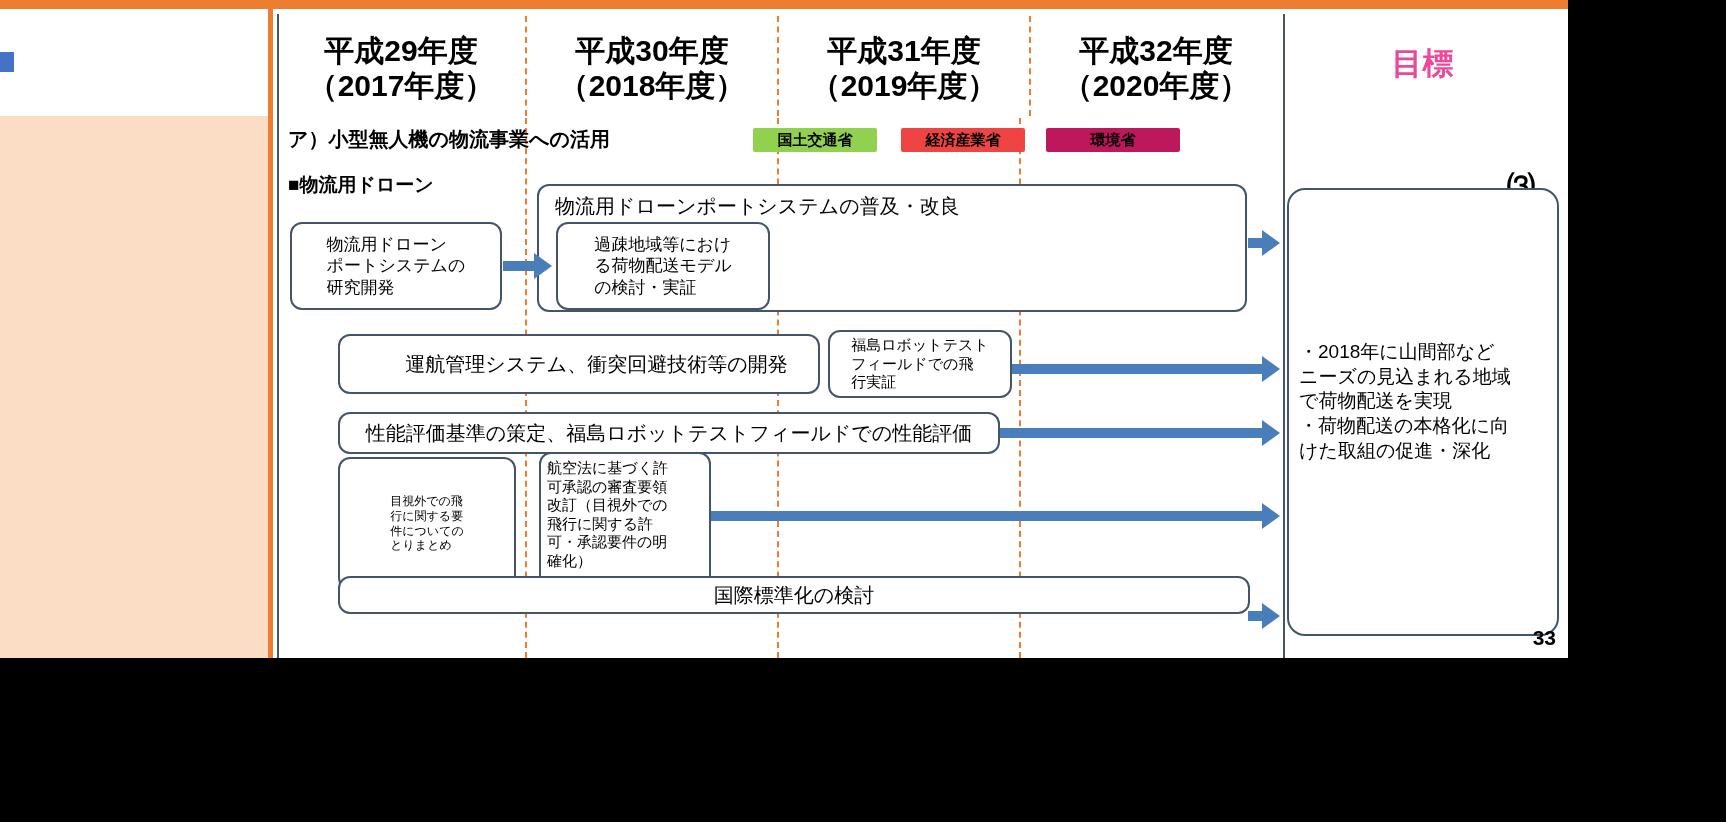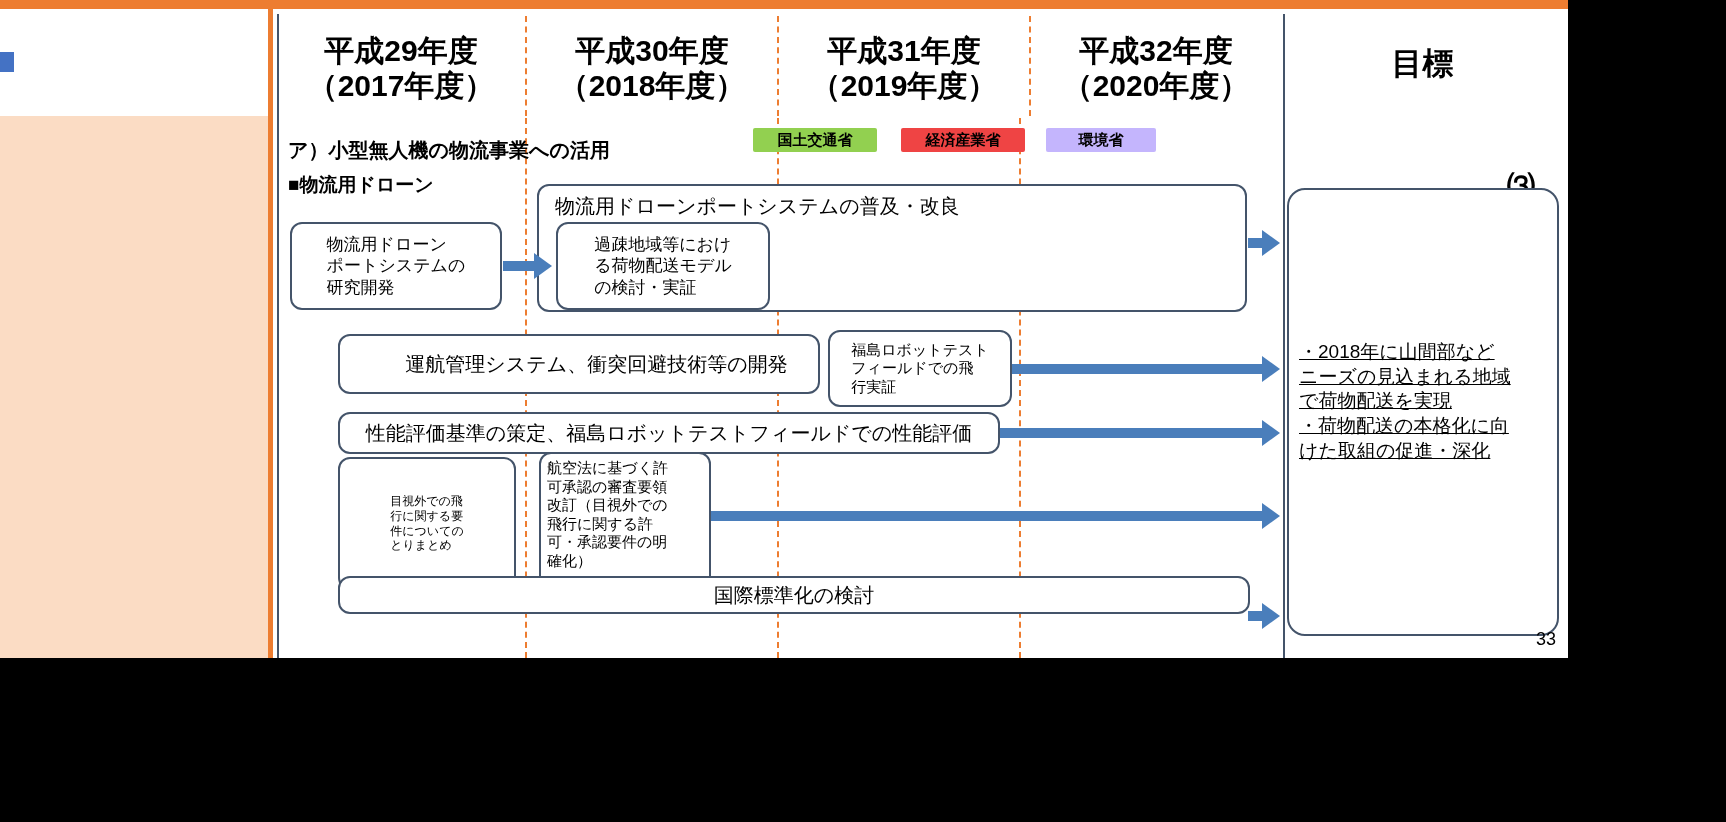--- a/index.html
+++ b/index.html
@@ -20,47 +20,47 @@
           writing-mode:vertical-rl;text-orientation:upright;
           font-weight:bold;font-size:27px;color:#000;line-height:1.28;letter-spacing:1px;}
 
   
   .hdr{position:absolute;left:277px;top:12px;width:1283px;height:104px;}
   .ycell{position:absolute;top:4px;height:104px;display:flex;flex-direction:column;
          align-items:center;justify-content:center;font-weight:bold;font-size:30px;color:#000;line-height:1.18;}
   .ysep{position:absolute;top:4px;width:0;height:100px;border-left:2px dashed #ED7D31;}
   .hsolid{position:absolute;top:2px;width:0;height:106px;border-left:2px solid #44546A;}
   .goalhdr{position:absolute;top:0;height:104px;display:flex;align-items:center;justify-content:center;
-           font-weight:bold;font-size:31px;color:#000000;}
+           font-weight:bold;font-size:31px;color:#ec4899;}
 
   
   .vline{position:absolute;width:0;border-left:2px dashed #ED7D31;}
   .vsolid{position:absolute;width:0;border-left:2px solid #44546A;}
 
   
-  .sect{position:absolute;font-weight:bold;font-size:20px;color:#000;margin-top:11px;}
+  .sect{position:absolute;font-weight:bold;font-size:20px;color:#000;}
   .sub{position:absolute;font-weight:bold;font-size:19px;color:#000;}
 
   
   .chip{position:absolute;height:24px;display:flex;align-items:center;justify-content:center;
         font-size:15px;font-weight:bold;color:#000;border-radius:2px;}
 
   
   .box{position:absolute;border:2.5px solid #44546A;border-radius:12px;background:#fff;
        box-sizing:border-box;color:#000;}
   .box.c{display:flex;align-items:center;justify-content:center;text-align:center;}
   .box.tl{display:block;}
   .boxtxt{padding:4px 8px;line-height:1.24;}
 
   
   .arr{position:absolute;height:10px;background:#4A7EBB;}
   .arrhead{position:absolute;width:0;height:0;border-top:13px solid transparent;
            border-bottom:13px solid transparent;border-left:18px solid #4A7EBB;}
 
-  .pagenum{position:absolute;right:12px;bottom:8px;font-size:18px;font-weight:normal;color:#000;}
+  .pagenum{position:absolute;right:12px;bottom:8px;font-size:21px;font-weight:bold;color:#000;}
 </style>
 </head>
 <body>
 
 <div id="stage">
   <div class="slide">
 
     <div class="topbar"></div>
     <div class="leftstub"></div>
     <div class="leftpanel"></div>
@@ -97,21 +97,21 @@
     <div class="vline" style="left:777px;top:118px;height:540px;"></div>
     <div class="vline" style="left:1019px;top:118px;height:540px;"></div>
     <div class="vsolid" style="left:1283px;top:118px;height:540px;"></div>
     <div class="vsolid" style="left:277px;top:14px;height:644px;"></div>
 
     <div class="sect" style="left:288px;top:126px;">ア）小型無人機の物流事業への活用</div>
     <div class="sub" style="left:288px;top:172px;">■物流用ドローン</div>
 
     <div class="chip" style="left:753px;top:128px;width:124px;background:#92D050;">国土交通省</div>
     <div class="chip" style="left:901px;top:128px;width:124px;background:#ef4444;">経済産業省</div>
-    <div class="chip" style="left:1046px;top:128px;width:110px;background:#c4b5fd;">環境省</div>
+    <div class="chip" style="left:1046px;top:128px;width:134px;background:#be185d;">環境省</div>
 
     <div class="box tl" style="left:537px;top:184px;width:710px;height:128px;">
       <div class="boxtxt" style="font-size:20px;padding:8px 0 0 16px;">物流用ドローンポートシステムの普及・改良</div>
     </div>
 
     <div class="box c" style="left:290px;top:222px;width:212px;height:88px;justify-content:center;">
       <div class="boxtxt" style="font-size:17px;white-space:pre-line;text-align:left;">物流用ドローン
 ポートシステムの
 研究開発</div>
     </div>
@@ -124,21 +124,21 @@
 
     <div class="arr" style="left:503px;top:261px;width:34px;"></div>
     <div class="arrhead" style="left:534px;top:253px;"></div>
 
     <div class="arr" style="left:1248px;top:238px;width:22px;"></div>
     <div class="arrhead" style="left:1262px;top:230px;"></div>
 
     <div class="box c" style="left:338px;top:334px;width:482px;height:60px;">
       <div class="boxtxt" style="font-size:20px;margin-left:35px;">運航管理システム、衝突回避技術等の開発</div>
     </div>
-    <div class="box c" style="left:828px;top:330px;width:184px;height:77px;">
+    <div class="box c" style="left:828px;top:330px;width:184px;height:68px;">
       <div class="boxtxt" style="font-size:15px;white-space:pre-line;text-align:left;">福島ロボットテスト
 フィールドでの飛
 行実証</div>
     </div>
     <div class="arr" style="left:1012px;top:364px;width:258px;"></div>
     <div class="arrhead" style="left:1262px;top:356px;"></div>
 
     <div class="box c" style="left:338px;top:412px;width:662px;height:42px;">
       <div class="boxtxt" style="font-size:20px;">性能評価基準の策定、福島ロボットテストフィールドでの性能評価</div>
     </div>
@@ -162,21 +162,21 @@
     <div class="arr" style="left:711px;top:511px;width:559px;"></div>
     <div class="arrhead" style="left:1262px;top:503px;"></div>
 
     <div class="box c" style="left:338px;top:576px;width:912px;height:38px;">
       <div class="boxtxt" style="font-size:20px;">国際標準化の検討</div>
     </div>
     <div class="arr" style="left:1248px;top:611px;width:22px;"></div>
     <div class="arrhead" style="left:1262px;top:603px;"></div>
 
     <div class="box tl" style="left:1287px;top:188px;width:272px;height:448px;border-radius:18px;">
-      <div class="boxtxt" style="font-size:19px;white-space:pre-line;padding:150px 6px 0 10px;line-height:1.30;text-decoration:underline;">・2018年に山間部など
+      <div class="boxtxt" style="font-size:19px;white-space:pre-line;padding:150px 6px 0 10px;line-height:1.30;">・2018年に山間部など
 ニーズの見込まれる地域
 で荷物配送を実現
 ・荷物配送の本格化に向
 けた取組の促進・深化</div>
     </div>
 
     <div class="pagenum">33</div>
   </div>
 </div>
 

